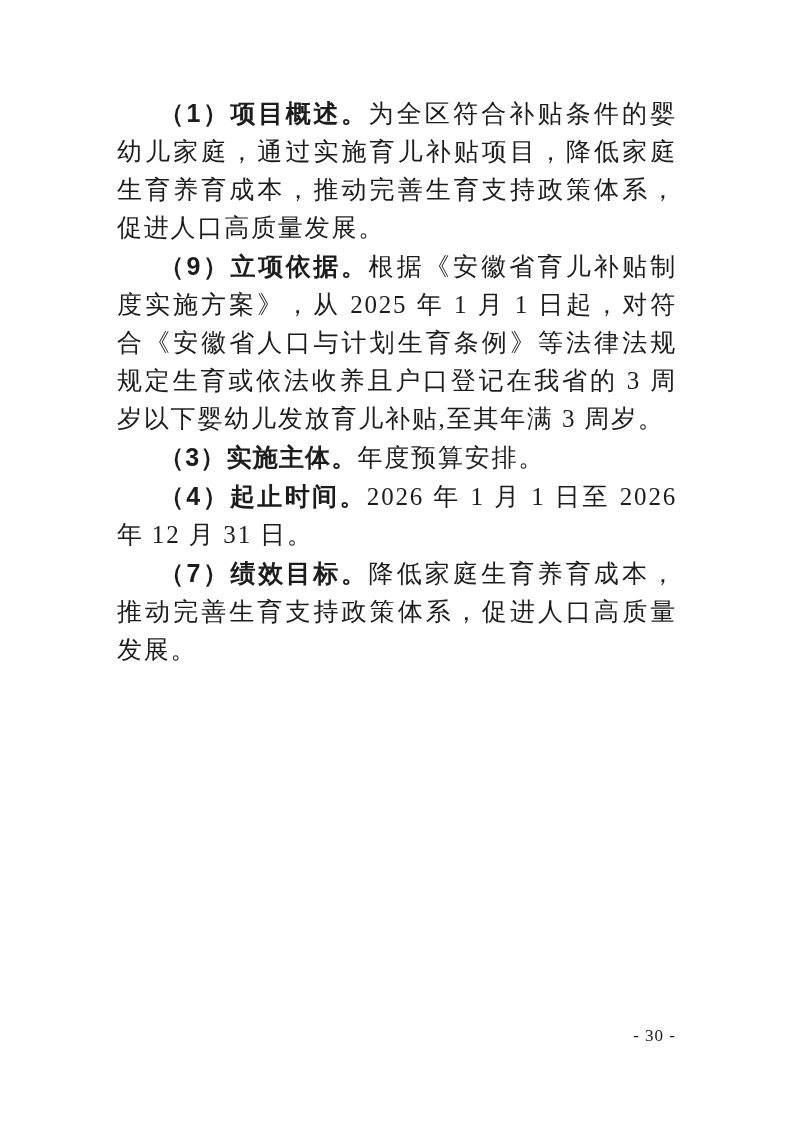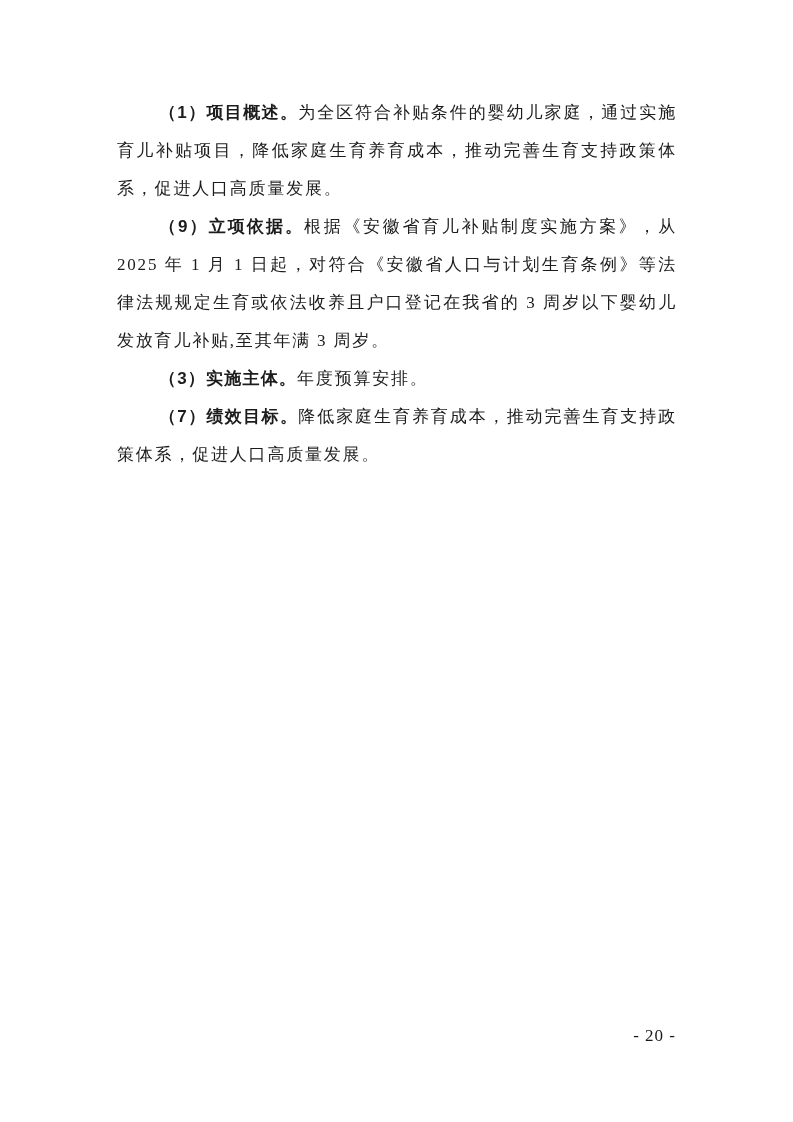--- a/index.html
+++ b/index.html
@@ -17,21 +17,21 @@
     color: #1a1a1a;
   }
   .content {
     position: absolute;
     left: 117px;
     top: 94px;
     width: 560px;
   }
   p.para {
     margin: 0;
-    font-size: 17px;
+    font-size: 25px;
     line-height: 38px;
     letter-spacing: 1.8px;
     text-align: justify;
     text-justify: inter-character;
     text-indent: 42px;
     color: #1c1c1c;
   }
   p.para .label {
     font-family: "Liberation Sans", "DejaVu Sans", sans-serif;
     font-weight: 700;
@@ -52,21 +52,22 @@
 
 <div class="page">
   <div class="content">
 
     <p class="para"><span class="label">（1）项目概述。</span><span>为全区符合补贴条件的婴幼儿家庭，通过实施育儿补贴项目，降低家庭生育养育成本，推动完善生育支持政策体系，促进人口高质量发展。</span></p>
 
     <p class="para"><span class="label">（9）立项依据。</span><span>根据《安徽省育儿补贴制度实施方案》，从 2025 年 1 月 1 日起，对符合《安徽省人口与计划生育条例》等法律法规规定生育或依法收养且户口登记在我省的 3 周岁以下婴幼儿发放育儿补贴,至其年满 3 周岁。</span></p>
 
     <p class="para"><span class="label">（3）实施主体。</span><span>年度预算安排。</span></p>
 
+    <p class="para"><span class="label">（4）起止时间。</span><span>2026 年 1 月 1 日至 2026 年 12 月 31 日。</span></p>
 
 
 
     <p class="para"><span class="label">（7）绩效目标。</span><span>降低家庭生育养育成本，推动完善生育支持政策体系，促进人口高质量发展。</span></p>
 
   </div>
 
-  <div class="footer">- 20 -</div>
+  <div class="footer">- 30 -</div>
 </div>
 
 </body></html>

